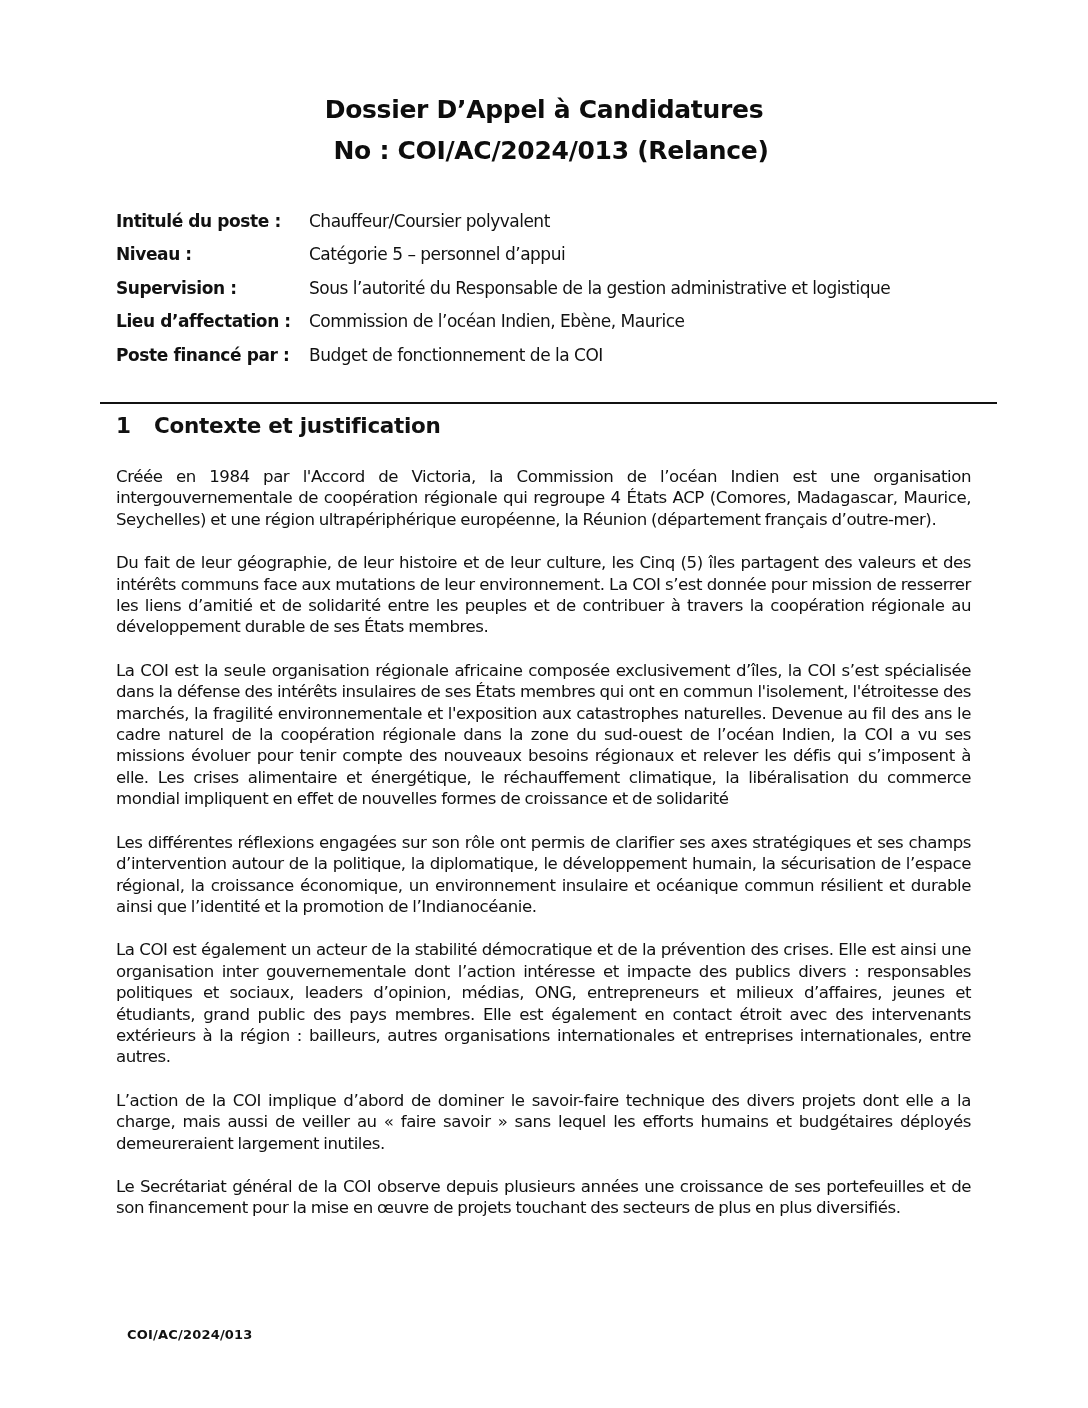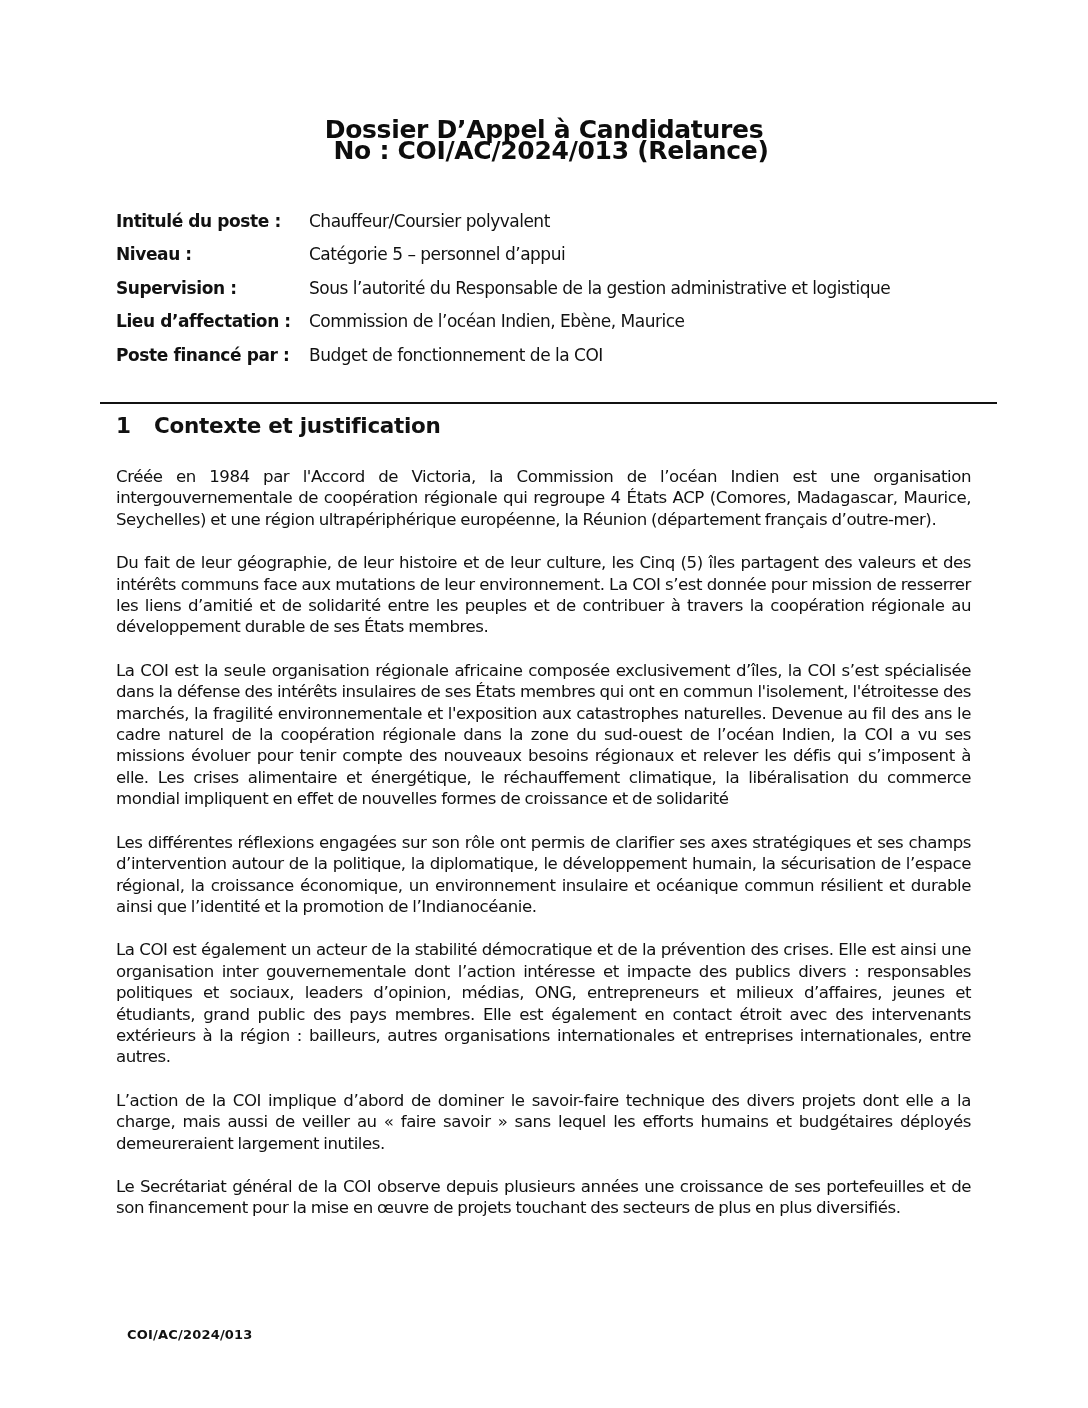--- a/index.html
+++ b/index.html
@@ -2,21 +2,21 @@
 <html><head>
 <meta charset="utf-8">
 <style>
   html, body { margin: 0; padding: 0; background: #ffffff; }
   body { width: 1088px; height: 1408px; position: relative; overflow: hidden;
          font-family: "DejaVu Sans", sans-serif; color: #111111; }
   .page { position: absolute; left: 0; top: 0; width: 1088px; height: 1408px; }
   .title { position: absolute; left: 0; width: 1088px; text-align: center;
            font-family: "DejaVu Sans", sans-serif; font-weight: bold; font-size: 25px;
            letter-spacing: -0.3px; color: #0d0d0d; }
-  .title.l1 { top: 95px; margin-top: 20px; }
+  .title.l1 { top: 95px; }
   .title.l2 { top: 136px; margin-left: 7px; }
   .meta { position: absolute; left: 116px; top: 204px; width: 860px; }
   .meta-row { display: flex; height: 33.5px; align-items: center; font-size: 17px; }
   .meta-label { width: 193px; font-weight: bold; white-space: nowrap; letter-spacing: -0.4px; }
   .meta-value { white-space: nowrap; letter-spacing: -0.5px; text-align: right; }
   .rule { position: absolute; left: 100px; top: 402px; width: 897px; height: 2px; background: #111; }
   .h1 { position: absolute; left: 116px; top: 413px; font-size: 21.5px; font-weight: bold;
         letter-spacing: -0.3px; display: flex; }
   .h1 .num { width: 38px; }
   .body { position: absolute; left: 116px; top: 462px; width: 855px; }

